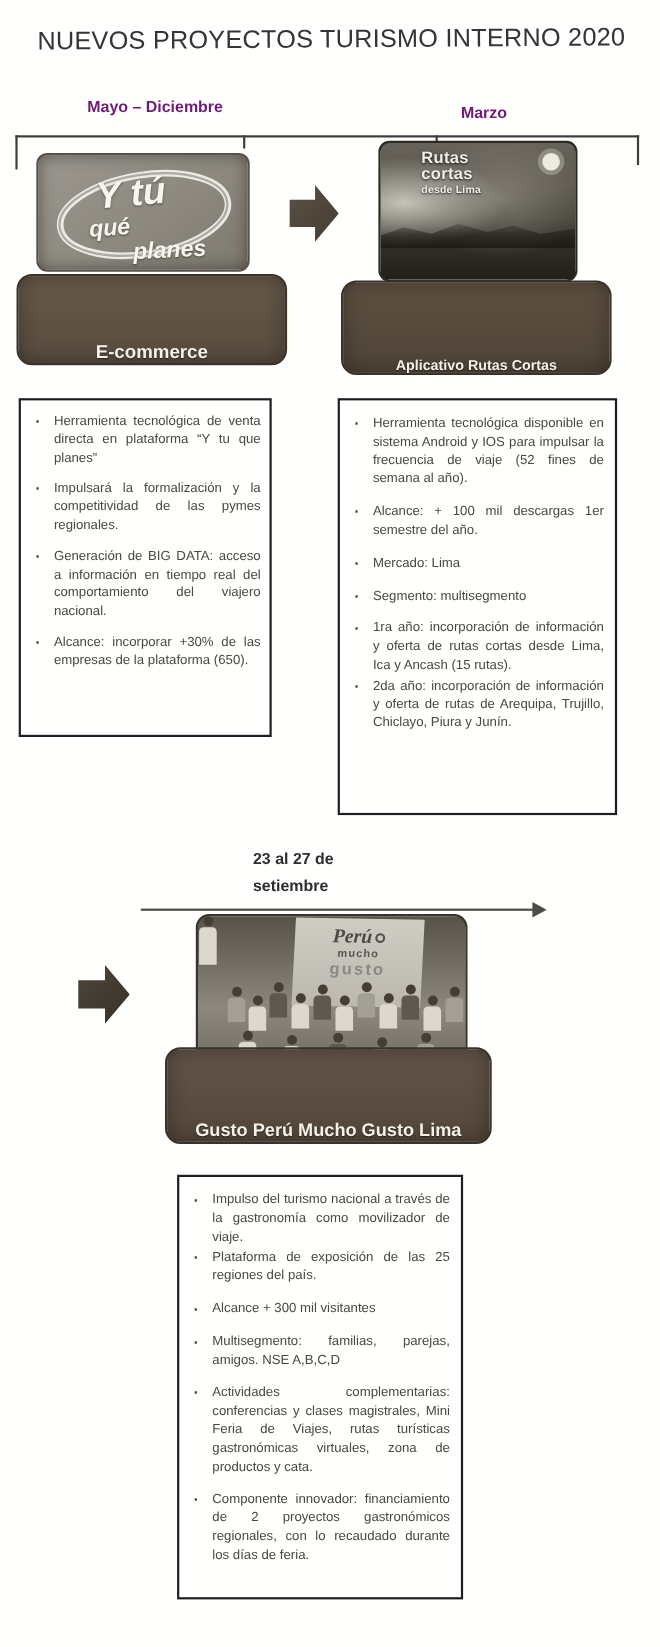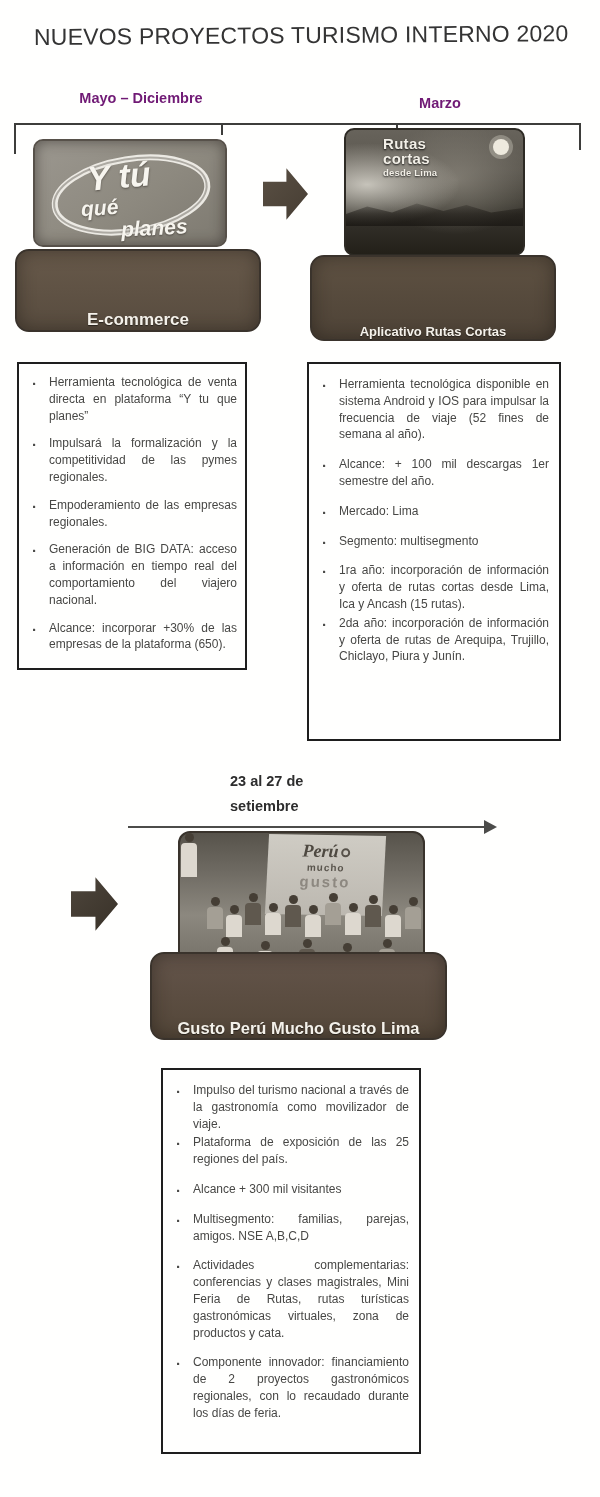--- a/index.html
+++ b/index.html
@@ -164,21 +164,20 @@
   </div>
 
   <div class="bar bar-rutas">
     <span>Aplicativo Rutas Cortas</span>
   </div>
 
   <div class="tbox box-left">
     <ul>
       <li>Herramienta tecnológica de venta directa en plataforma “Y tu que planes”</li>
       <li>Impulsará la formalización y la competitividad de las pymes regionales.</li>
-      <li>Empoderamiento de las empresas regionales.</li>
       <li>Generación de BIG DATA: acceso a información en tiempo real del comportamiento del viajero nacional.</li>
       <li>Alcance: incorporar +30% de las empresas de la plataforma (650).</li>
     </ul>
   </div>
 
   <div class="tbox box-right">
     <ul>
       <li>Herramienta tecnológica disponible en sistema Android y IOS para impulsar la frecuencia de viaje (52 fines de semana al año).</li>
       <li>Alcance: + 100 mil descargas 1er semestre del año.</li>
       <li>Mercado: Lima</li>
@@ -278,18 +277,18 @@
   <div class="bar bar-feria">
     <span>Gusto Perú Mucho Gusto Lima</span>
   </div>
 
   <div class="tbox box-bottom">
     <ul>
       <li>Impulso del turismo nacional a través de la gastronomía como movilizador de viaje.</li>
       <li>Plataforma de exposición de las 25 regiones del país.</li>
       <li>Alcance + 300 mil visitantes</li>
       <li>Multisegmento: familias, parejas, amigos. NSE A,B,C,D</li>
-      <li>Actividades complementarias: conferencias y clases magistrales, Mini Feria de Rutas, rutas turísticas gastronómicas virtuales, zona de productos y cata.</li>
+      <li>Actividades complementarias: conferencias y clases magistrales, Mini Feria de Viajes, rutas turísticas gastronómicas virtuales, zona de productos y cata.</li>
       <li>Componente innovador: financiamiento de 2 proyectos gastronómicos regionales, con lo recaudado durante los días de feria.</li>
     </ul>
   </div>
 
 </div>
 
 </body></html>

